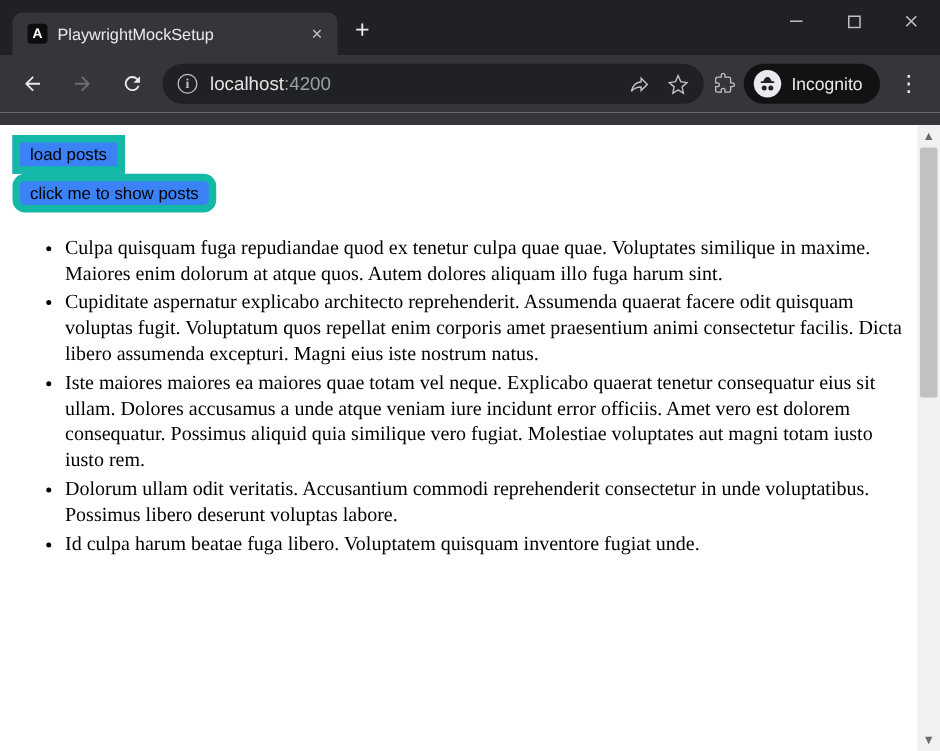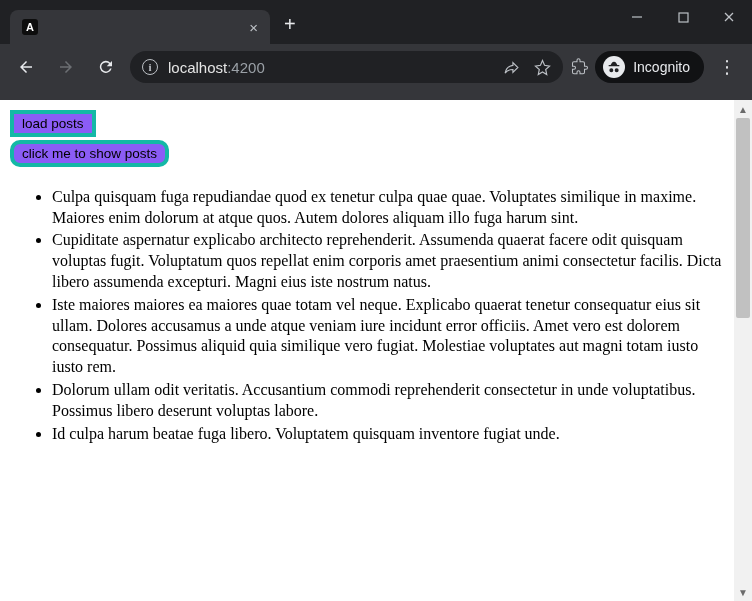--- a/index.html
+++ b/index.html
@@ -153,22 +153,22 @@
     overflow-y: hidden;
     width: calc(100% - 18px);
   }
   .page h1 {
     font-size: 35px;
     font-weight: 700;
     margin: 10px 0 24px 0;
   }
   .btn {
     font: 13.5px Arial, sans-serif;
-    background: #8b5cf6;
-    border: 4px solid #14b8a6;
+    background: #3b82f6;
+    border: 6px solid #14b8a6;
     padding: 2px 8px;
     cursor: pointer;
     display: inline-block;
   }
   .btn + br + .btn { margin-top: 0; border-radius: 10px; }
   .btn-row { line-height: 1.9; }
   ul.posts {
     margin: 18px 0 0 0;
     padding-left: 42px;
     font-size: 16px;
@@ -198,20 +198,21 @@
     border-radius: 2px;
   }
   svg { display: block; }
 </style>
 </head>
 <body>
 
 <div class="titlebar">
   <div class="tab">
     <span class="tab-favicon">A</span>
+    <span>PlaywrightMockSetup</span>
     <span class="tab-close">×</span>
   </div>
   <div class="newtab">+</div>
   <div class="window-controls">
     <div class="win-btn">
       <svg width="12" height="12" viewBox="0 0 12 12">
           <line x1="1" y1="6" x2="11" y2="6" stroke="#bdc1c6" stroke-width="1.2"></line>
         </svg>
     </div>
     <div class="win-btn">

